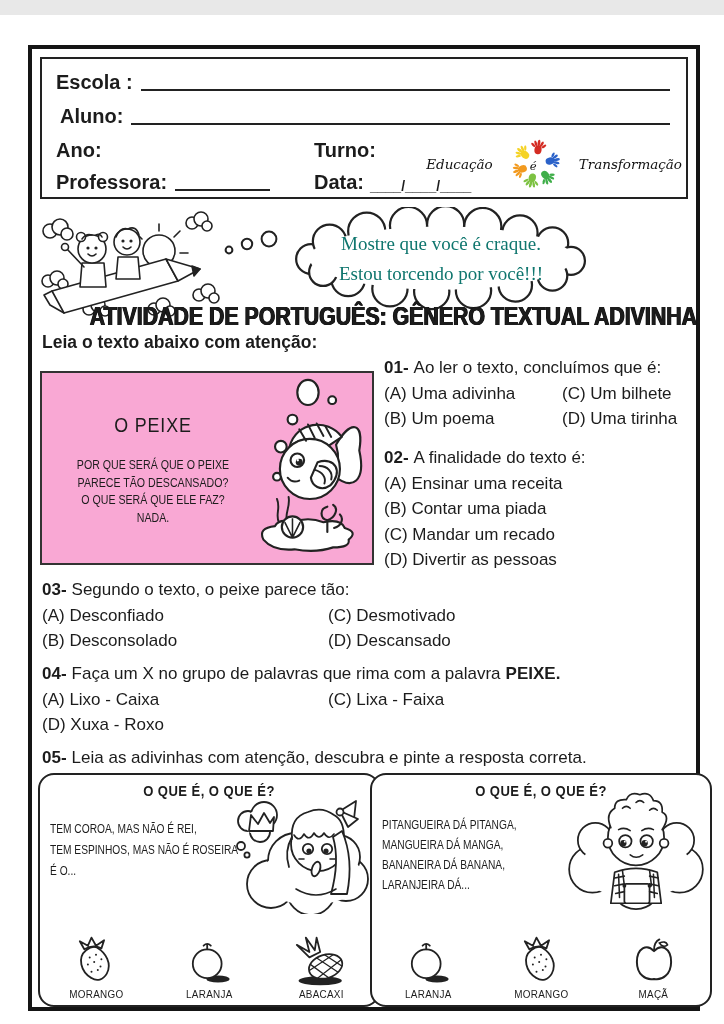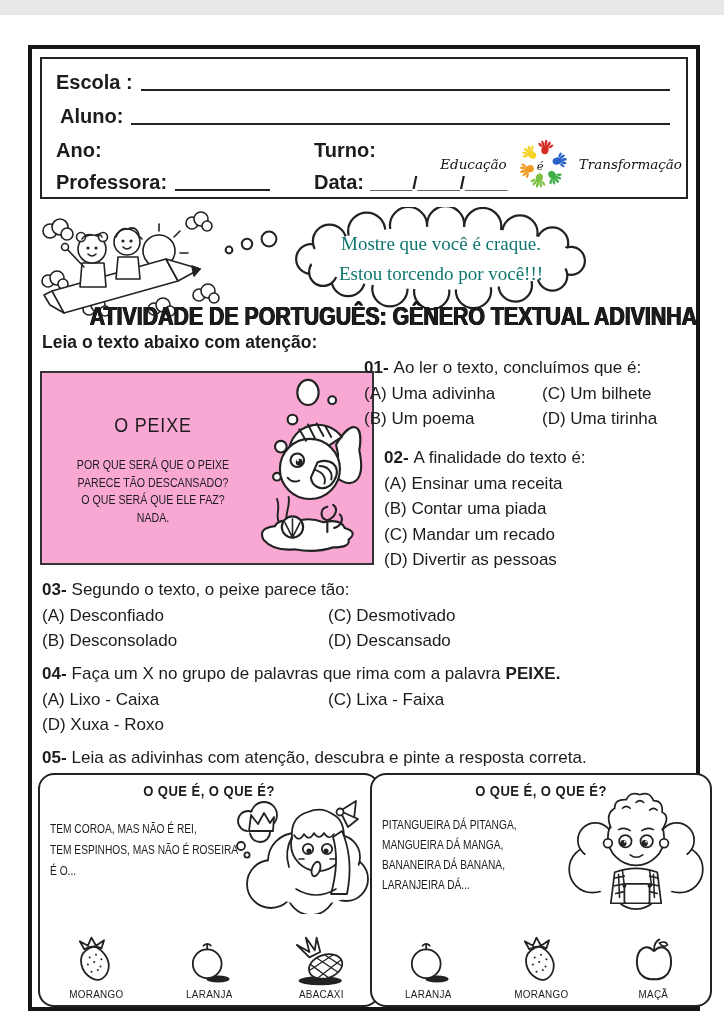--- a/index.html
+++ b/index.html
@@ -6,22 +6,22 @@
   .page{position:relative;width:724px;height:1024px;background:#fff;overflow:hidden;
         font-family:"Liberation Sans",sans-serif;color:#1c1c1c;margin:15px auto;}
   .abs{position:absolute;}
   .outer-border{left:28px;top:30px;width:664px;height:958px;border:4px solid #151515;background:#fff;}
   
   .header-box{left:40px;top:42px;width:644px;height:138px;border:2px solid #222;background:#fff;}
   .hlabel{font-size:20px;font-weight:700;white-space:nowrap;}
   .hrow{display:flex;align-items:flex-end;}
   .fill-line{flex:1;border-bottom:2px solid #222;margin:0 4px 3px 8px;height:20px;}
   .short-line{width:95px;border-bottom:2px solid #222;margin:0 0 3px 8px;height:18px;}
-  .blank-text{font-size:19px;font-weight:600;letter-spacing:0;margin-left:6px;}
-  .logo{display:flex;align-items:center;gap:9px;font-family:"DejaVu Serif",serif;font-style:italic;
+  .blank-text{font-size:14px;font-weight:600;letter-spacing:0;margin-left:6px;}
+  .logo{display:flex;align-items:center;gap:16px;font-family:"DejaVu Serif",serif;font-style:italic;
         font-size:13.5px;color:#111;white-space:nowrap;}
   
   .bubble-text{left:0;top:22px;width:100%;text-align:center;font-family:"Liberation Serif",serif;
                font-size:19px;line-height:30px;color:#0f766e;}
   
   .main-title{left:30px;top:286px;width:664px;text-align:center;font-size:26px;font-weight:800;
               white-space:nowrap;transform:scaleX(0.82);transform-origin:50% 50%;
               text-shadow:0.7px 0 0 #111,-0.7px 0 0 #111,0 0.4px 0 #111;}
   .intro{left:42px;top:317px;font-size:17.5px;font-weight:700;}
   
@@ -225,21 +225,21 @@
       <circle cx="55.5" cy="88" r="1.2" fill="#fff"></circle>
       <g fill="#fff" stroke="#222" stroke-width="2.2" stroke-linejoin="round" stroke-linecap="round">
         <path d="M20,170 Q14,158 32,156 Q36,148 50,152 Q66,146 82,152 Q100,148 104,158 Q118,162 108,170 Q110,178 92,178 Q74,184 52,180 Q30,182 20,170 Z"></path>
         <circle cx="50" cy="157" r="11"></circle>
         <path d="M86,162 L86,150 M86,150 C78,148 78,138 86,136 M86,150 C94,148 98,138 92,134 M93,158 C101,156 103,148 99,144" fill="none"></path>
       </g>
       <path d="M50,168 L50,148 M50,168 L42,152 M50,168 L58,152" stroke="#222" stroke-width="1.6" fill="none"></path>
     </svg>
   </div>
 
-  <div class="abs q" style="left:364px;top:340px;width:314px;">
+  <div class="abs q" style="left:384px;top:340px;width:314px;">
     <div>
       <span class="qnum">01-</span><span>Ao ler o texto, concluímos que é:</span>
     </div>
     <div class="opt2-narrow">
       <span>(A) Uma adivinha</span>
       <span>(C) Um bilhete</span>
       <span>(B) Um poema</span>
       <span>(D) Uma tirinha</span>
     </div>
   </div>

